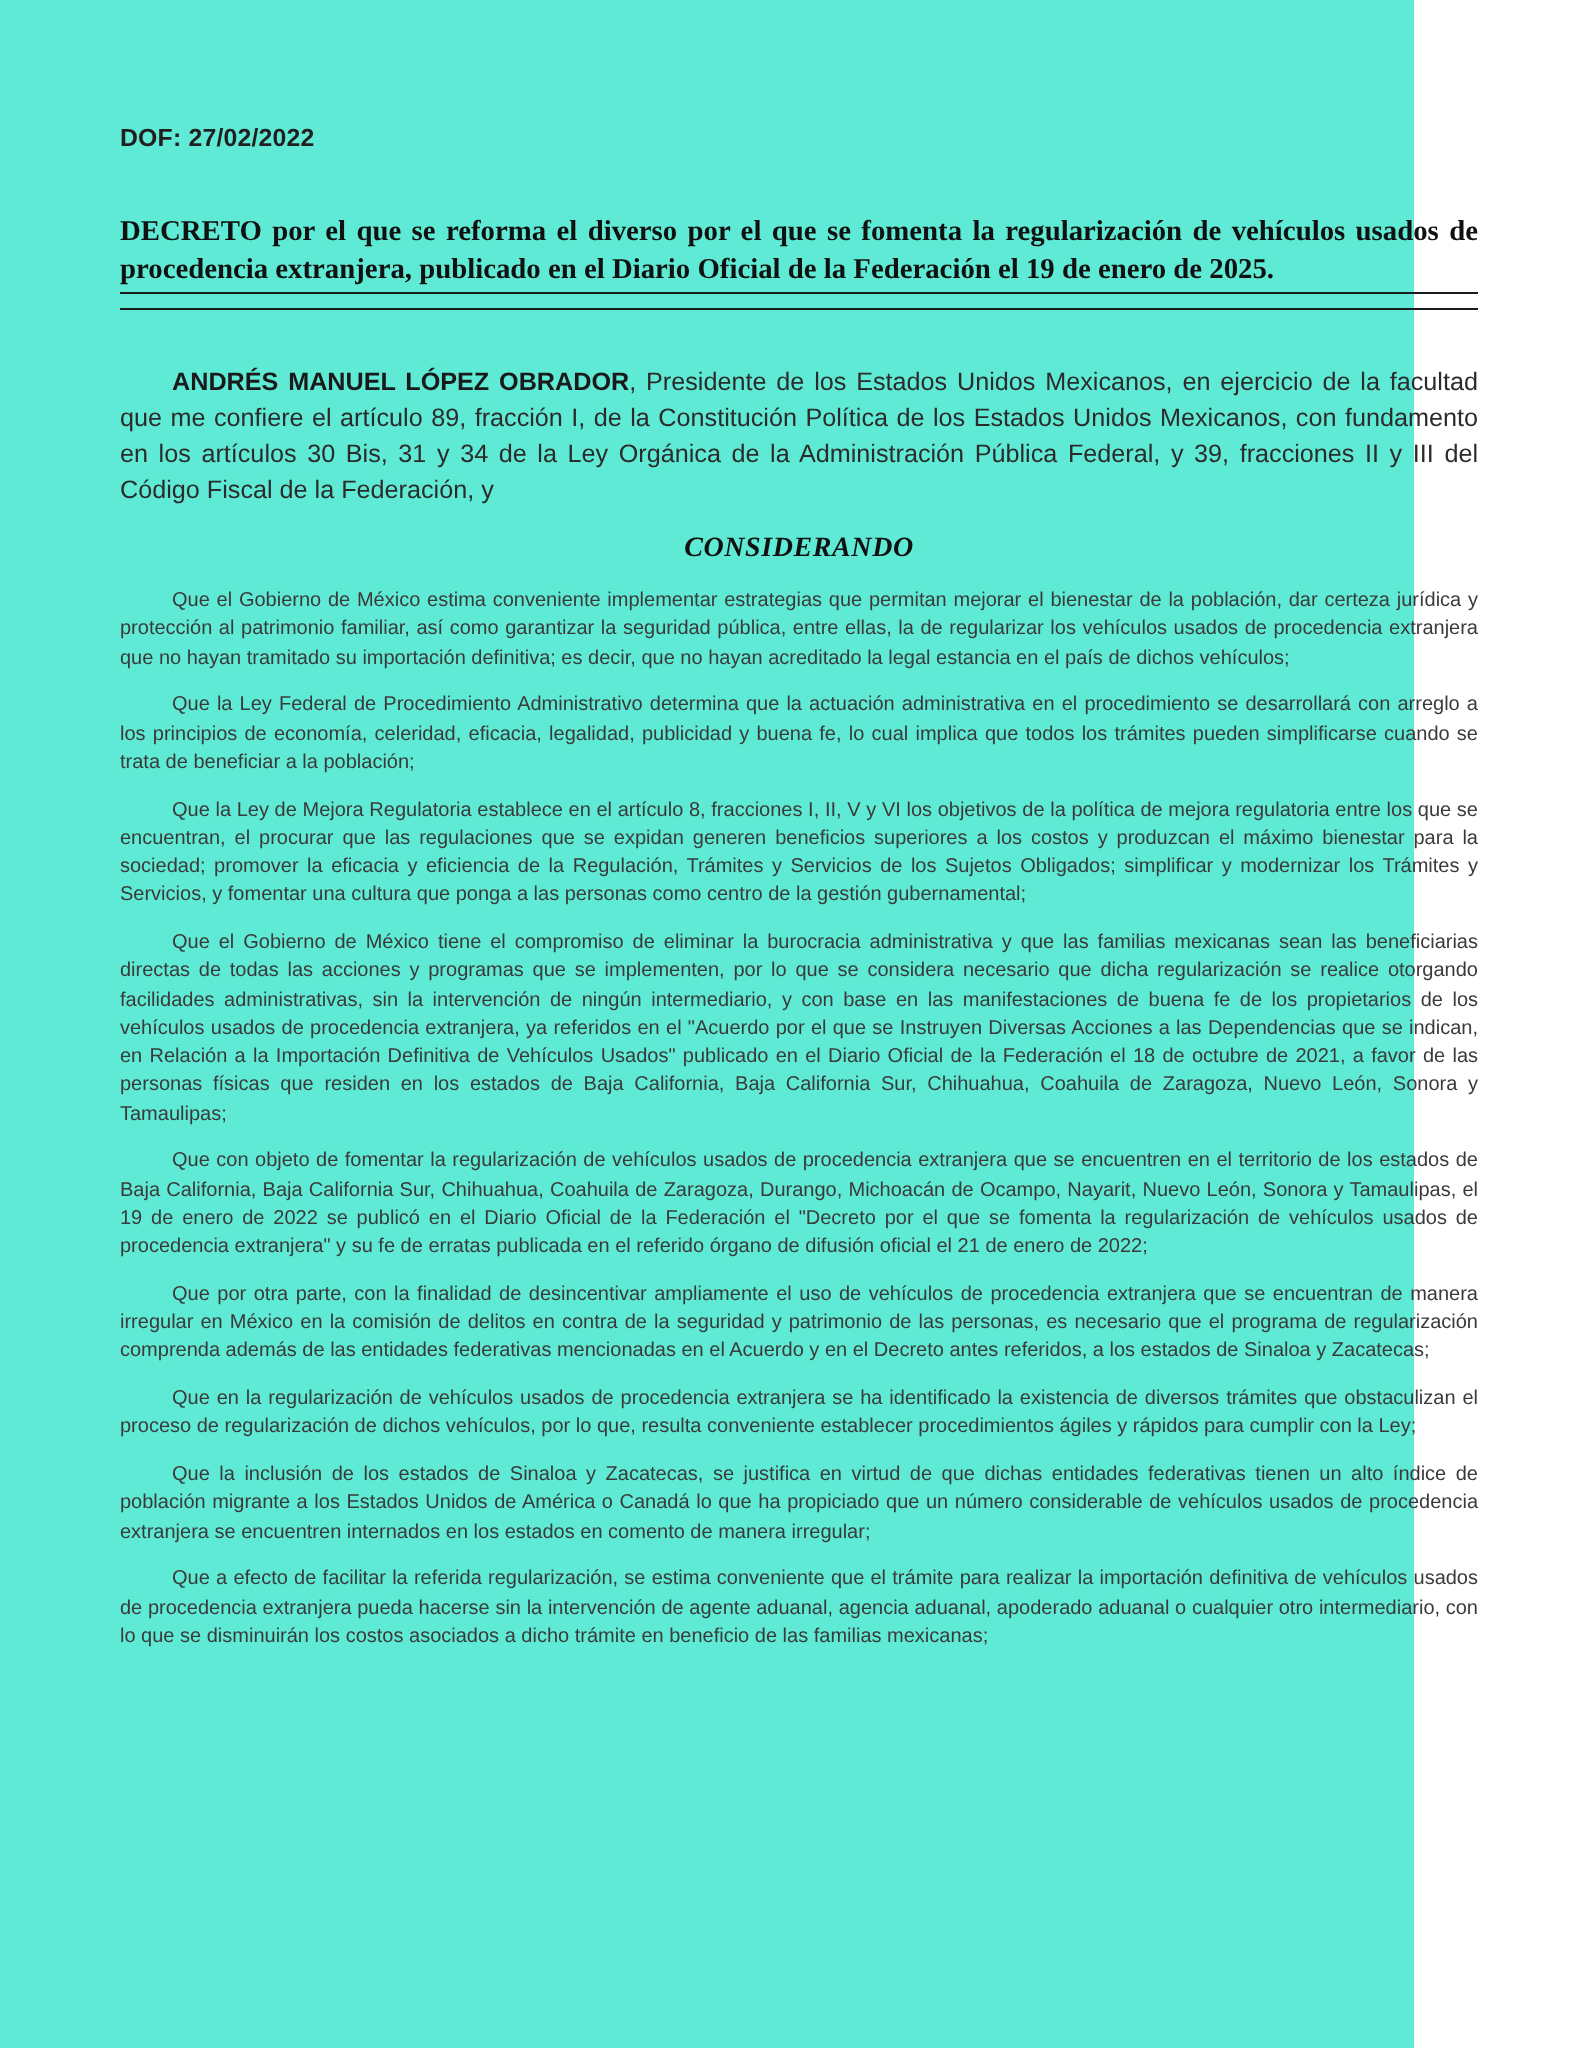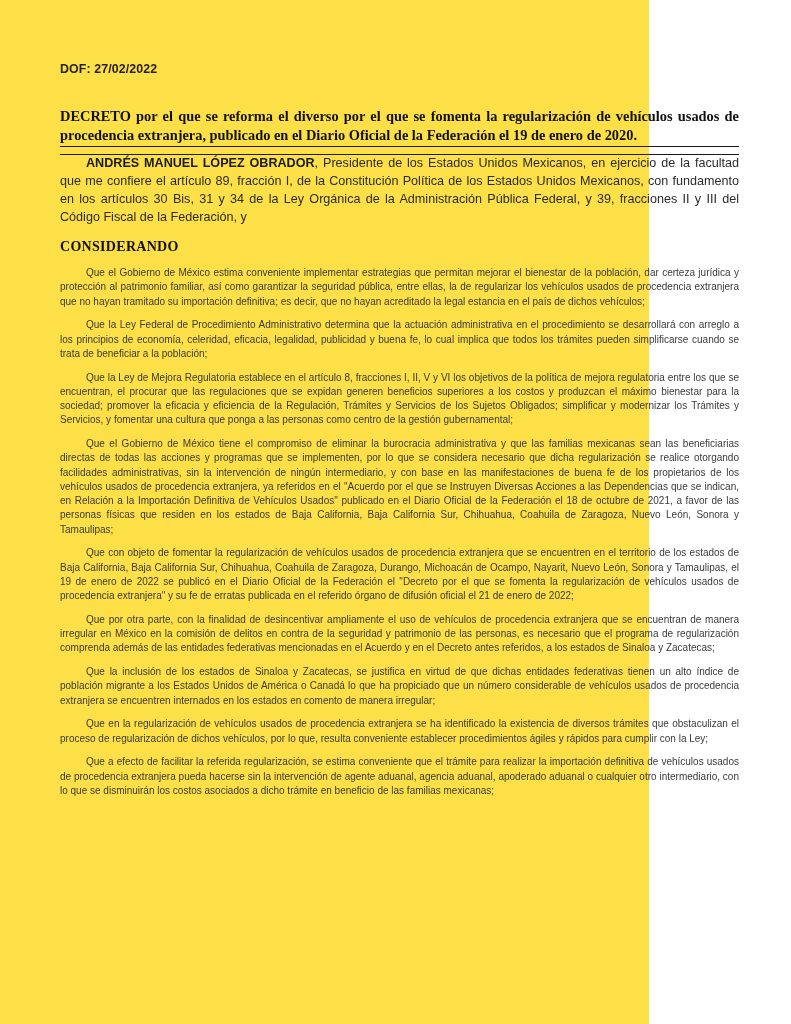--- a/index.html
+++ b/index.html
@@ -12,23 +12,23 @@
     width: 791px;
     height: 1024px;
     overflow: hidden;
     font-family: "Liberation Sans", sans-serif;
     color: #231f20;
     -webkit-font-smoothing: antialiased;
   }
 
   .page {
     position: relative;
-    width: 649px;
+    width: 707px;
     height: 1024px;
-    background: #fde047;
+    background: #5eead4;
     box-sizing: border-box;
     padding: 0;
   }
 
   .content {
     position: absolute;
     left: 60px;
     top: 0;
     width: 679px;
   }
@@ -71,42 +71,43 @@
     margin-top: 6px;
     font-family: "Liberation Sans", sans-serif;
     font-weight: bold;
     font-size: 12.6px;
     line-height: 1.3;
     color: #231f20;
   }
 
   
   .preamble {
-    margin-top: 0;
+    margin-top: 28px;
     font-family: "Liberation Sans", sans-serif;
     font-size: 12.6px;
     line-height: 1.42;
     text-align: justify;
     color: #2b2b2b;
     text-indent: 26px;
   }
   .preamble .name {
     font-weight: bold;
     color: #1a1a1a;
   }
 
   
   .considerando {
     margin-top: 12px;
-    text-align: left;
+    text-align: center;
     font-family: "Liberation Serif", serif;
     font-weight: bold;
     font-size: 14px;
     letter-spacing: 0.3px;
     color: #111111;
+    font-style: italic;
   }
 
   
   .body-paras {
     margin-top: 11px;
   }
   .para {
     font-family: "Liberation Sans", sans-serif;
     font-size: 10px;
     line-height: 1.425;
@@ -121,35 +122,35 @@
   }
 </style>
 </head>
 <body>
 
 <div class="page">
   <div class="content">
 
     <div class="dof-header">DOF: 27/02/2022</div>
 
-    <div class="decree-title">DECRETO por el que se reforma el diverso por el que se fomenta la regularización de vehículos usados de procedencia extranjera, publicado en el Diario Oficial de la Federación el 19 de enero de 2020.</div>
+    <div class="decree-title">DECRETO por el que se reforma el diverso por el que se fomenta la regularización de vehículos usados de procedencia extranjera, publicado en el Diario Oficial de la Federación el 19 de enero de 2025.</div>
 
     <div class="margin-rule"></div>
 
 
     <p class="preamble"><span class="name">ANDRÉS MANUEL LÓPEZ OBRADOR</span><span>, Presidente de los Estados Unidos Mexicanos, en ejercicio de la facultad que me confiere el artículo 89, fracción I, de la Constitución Política de los Estados Unidos Mexicanos, con fundamento en los artículos 30 Bis, 31 y 34 de la Ley Orgánica de la Administración Pública Federal, y 39, fracciones II y III del Código Fiscal de la Federación, y</span></p>
 
     <div class="considerando">CONSIDERANDO</div>
 
     <div class="body-paras">
         <p class="para">Que el Gobierno de México estima conveniente implementar estrategias que permitan mejorar el bienestar de la población, dar certeza jurídica y protección al patrimonio familiar, así como garantizar la seguridad pública, entre ellas, la de regularizar los vehículos usados de procedencia extranjera que no hayan tramitado su importación definitiva; es decir, que no hayan acreditado la legal estancia en el país de dichos vehículos;</p>
         <p class="para">Que la Ley Federal de Procedimiento Administrativo determina que la actuación administrativa en el procedimiento se desarrollará con arreglo a los principios de economía, celeridad, eficacia, legalidad, publicidad y buena fe, lo cual implica que todos los trámites pueden simplificarse cuando se trata de beneficiar a la población;</p>
         <p class="para">Que la Ley de Mejora Regulatoria establece en el artículo 8, fracciones I, II, V y VI los objetivos de la política de mejora regulatoria entre los que se encuentran, el procurar que las regulaciones que se expidan generen beneficios superiores a los costos y produzcan el máximo bienestar para la sociedad; promover la eficacia y eficiencia de la Regulación, Trámites y Servicios de los Sujetos Obligados; simplificar y modernizar los Trámites y Servicios, y fomentar una cultura que ponga a las personas como centro de la gestión gubernamental;</p>
         <p class="para">Que el Gobierno de México tiene el compromiso de eliminar la burocracia administrativa y que las familias mexicanas sean las beneficiarias directas de todas las acciones y programas que se implementen, por lo que se considera necesario que dicha regularización se realice otorgando facilidades administrativas, sin la intervención de ningún intermediario, y con base en las manifestaciones de buena fe de los propietarios de los vehículos usados de procedencia extranjera, ya referidos en el "Acuerdo por el que se Instruyen Diversas Acciones a las Dependencias que se indican, en Relación a la Importación Definitiva de Vehículos Usados" publicado en el Diario Oficial de la Federación el 18 de octubre de 2021, a favor de las personas físicas que residen en los estados de Baja California, Baja California Sur, Chihuahua, Coahuila de Zaragoza, Nuevo León, Sonora y Tamaulipas;</p>
         <p class="para">Que con objeto de fomentar la regularización de vehículos usados de procedencia extranjera que se encuentren en el territorio de los estados de Baja California, Baja California Sur, Chihuahua, Coahuila de Zaragoza, Durango, Michoacán de Ocampo, Nayarit, Nuevo León, Sonora y Tamaulipas, el 19 de enero de 2022 se publicó en el Diario Oficial de la Federación el "Decreto por el que se fomenta la regularización de vehículos usados de procedencia extranjera" y su fe de erratas publicada en el referido órgano de difusión oficial el 21 de enero de 2022;</p>
         <p class="para">Que por otra parte, con la finalidad de desincentivar ampliamente el uso de vehículos de procedencia extranjera que se encuentran de manera irregular en México en la comisión de delitos en contra de la seguridad y patrimonio de las personas, es necesario que el programa de regularización comprenda además de las entidades federativas mencionadas en el Acuerdo y en el Decreto antes referidos, a los estados de Sinaloa y Zacatecas;</p>
+        <p class="para">Que en la regularización de vehículos usados de procedencia extranjera se ha identificado la existencia de diversos trámites que obstaculizan el proceso de regularización de dichos vehículos, por lo que, resulta conveniente establecer procedimientos ágiles y rápidos para cumplir con la Ley;</p>
         <p class="para">Que la inclusión de los estados de Sinaloa y Zacatecas, se justifica en virtud de que dichas entidades federativas tienen un alto índice de población migrante a los Estados Unidos de América o Canadá lo que ha propiciado que un número considerable de vehículos usados de procedencia extranjera se encuentren internados en los estados en comento de manera irregular;</p>
-        <p class="para">Que en la regularización de vehículos usados de procedencia extranjera se ha identificado la existencia de diversos trámites que obstaculizan el proceso de regularización de dichos vehículos, por lo que, resulta conveniente establecer procedimientos ágiles y rápidos para cumplir con la Ley;</p>
         <p class="para">Que a efecto de facilitar la referida regularización, se estima conveniente que el trámite para realizar la importación definitiva de vehículos usados de procedencia extranjera pueda hacerse sin la intervención de agente aduanal, agencia aduanal, apoderado aduanal o cualquier otro intermediario, con lo que se disminuirán los costos asociados a dicho trámite en beneficio de las familias mexicanas;</p>
       </div>
 
   </div>
 </div>
 
 </body></html>

